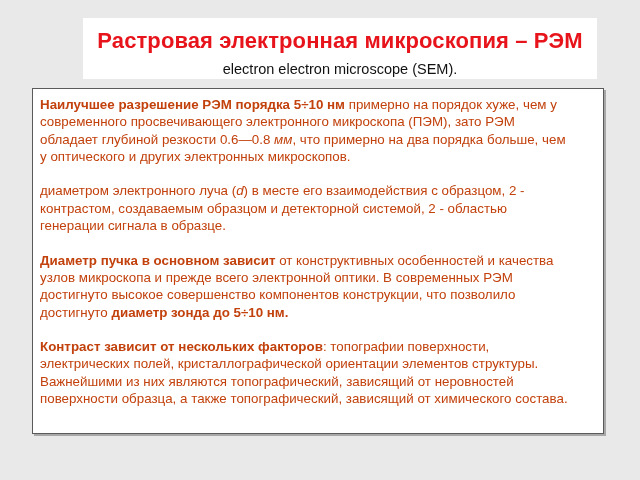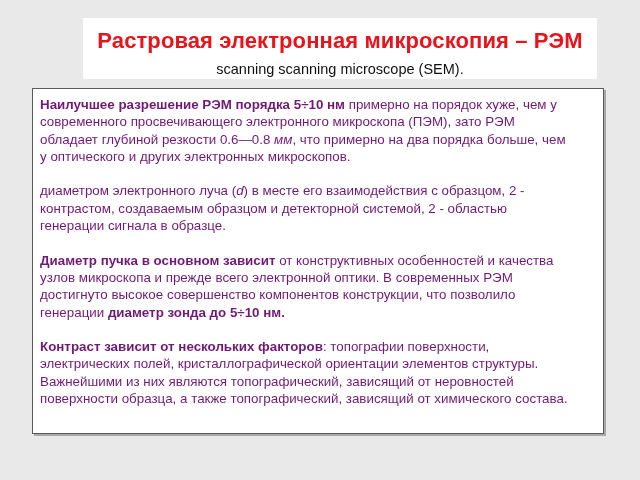--- a/index.html
+++ b/index.html
@@ -21,52 +21,52 @@
   .subtitle {
     position:absolute; left:0; right:0; top:43px;
     text-align:center; color:#111; font-size:14.5px;
   }
   .content-box {
     position:absolute; left:32px; top:88px; width:572px; height:346px;
     background:#ffffff; border:1px solid #5a5a5a;
     box-shadow:2px 2px 0 #a8a8a8;
     box-sizing:border-box;
     padding:7px 6px 0 7px;
-    font-size:13.35px; line-height:17.3px; color:#701a75;
+    font-size:13.35px; line-height:17.3px; color:#c2410c;
   }
   .para { margin:0 0 17.3px 0; white-space:nowrap; }
   .para:last-child { margin-bottom:16px; }
   .line { display:block; }
   b { font-weight:bold; }
 </style>
 </head>
 <body>
 
 <div class="title-panel">
   <div class="title">Растровая электронная микроскопия – РЭМ</div>
-  <div class="subtitle">scanning scanning microscope  (SEM).</div>
+  <div class="subtitle">electron electron microscope  (SEM).</div>
 </div>
 
 <div class="content-box">
   <div class="para">
       <span class="line"><b>Наилучшее разрешение РЭМ порядка 5÷10 нм</b><span> примерно на порядок хуже, чем у</span></span>
       <span class="line"><span>современного просвечивающего электронного микроскопа (ПЭМ), зато РЭМ</span></span>
       <span class="line"><span>обладает глубиной резкости 0.6—0.8 </span><i>мм</i><span>, что примерно на два порядка больше, чем</span></span>
       <span class="line"><span>у оптического и других электронных микроскопов.</span></span>
     </div>
   <div class="para">
       <span class="line"><span>диаметром электронного луча (</span><i>d</i><span>) в месте его взаимодействия с образцом, 2 -</span></span>
       <span class="line"><span>контрастом, создаваемым образцом и детекторной системой, 2 - областью</span></span>
       <span class="line"><span>генерации сигнала в образце.</span></span>
     </div>
   <div class="para">
       <span class="line"><b>Диаметр пучка в основном зависит</b><span> от конструктивных особенностей и качества</span></span>
       <span class="line"><span>узлов микроскопа и прежде всего электронной оптики. В современных РЭМ</span></span>
       <span class="line"><span>достигнуто высокое совершенство компонентов конструкции, что позволило</span></span>
-      <span class="line"><span>генерации </span><b>диаметр зонда до 5÷10 нм.</b></span>
+      <span class="line"><span>достигнуто </span><b>диаметр зонда до 5÷10 нм.</b></span>
     </div>
   <div class="para">
       <span class="line"><b>Контраст зависит от нескольких факторов</b><span>: топографии поверхности,</span></span>
       <span class="line"><span>электрических полей, кристаллографической ориентации элементов структуры.</span></span>
       <span class="line"><span>Важнейшими из них являются топографический, зависящий от неровностей</span></span>
       <span class="line"><span>поверхности образца, а также топографический, зависящий от химического состава.</span></span>
     </div>
 </div>
 
 </body></html>

